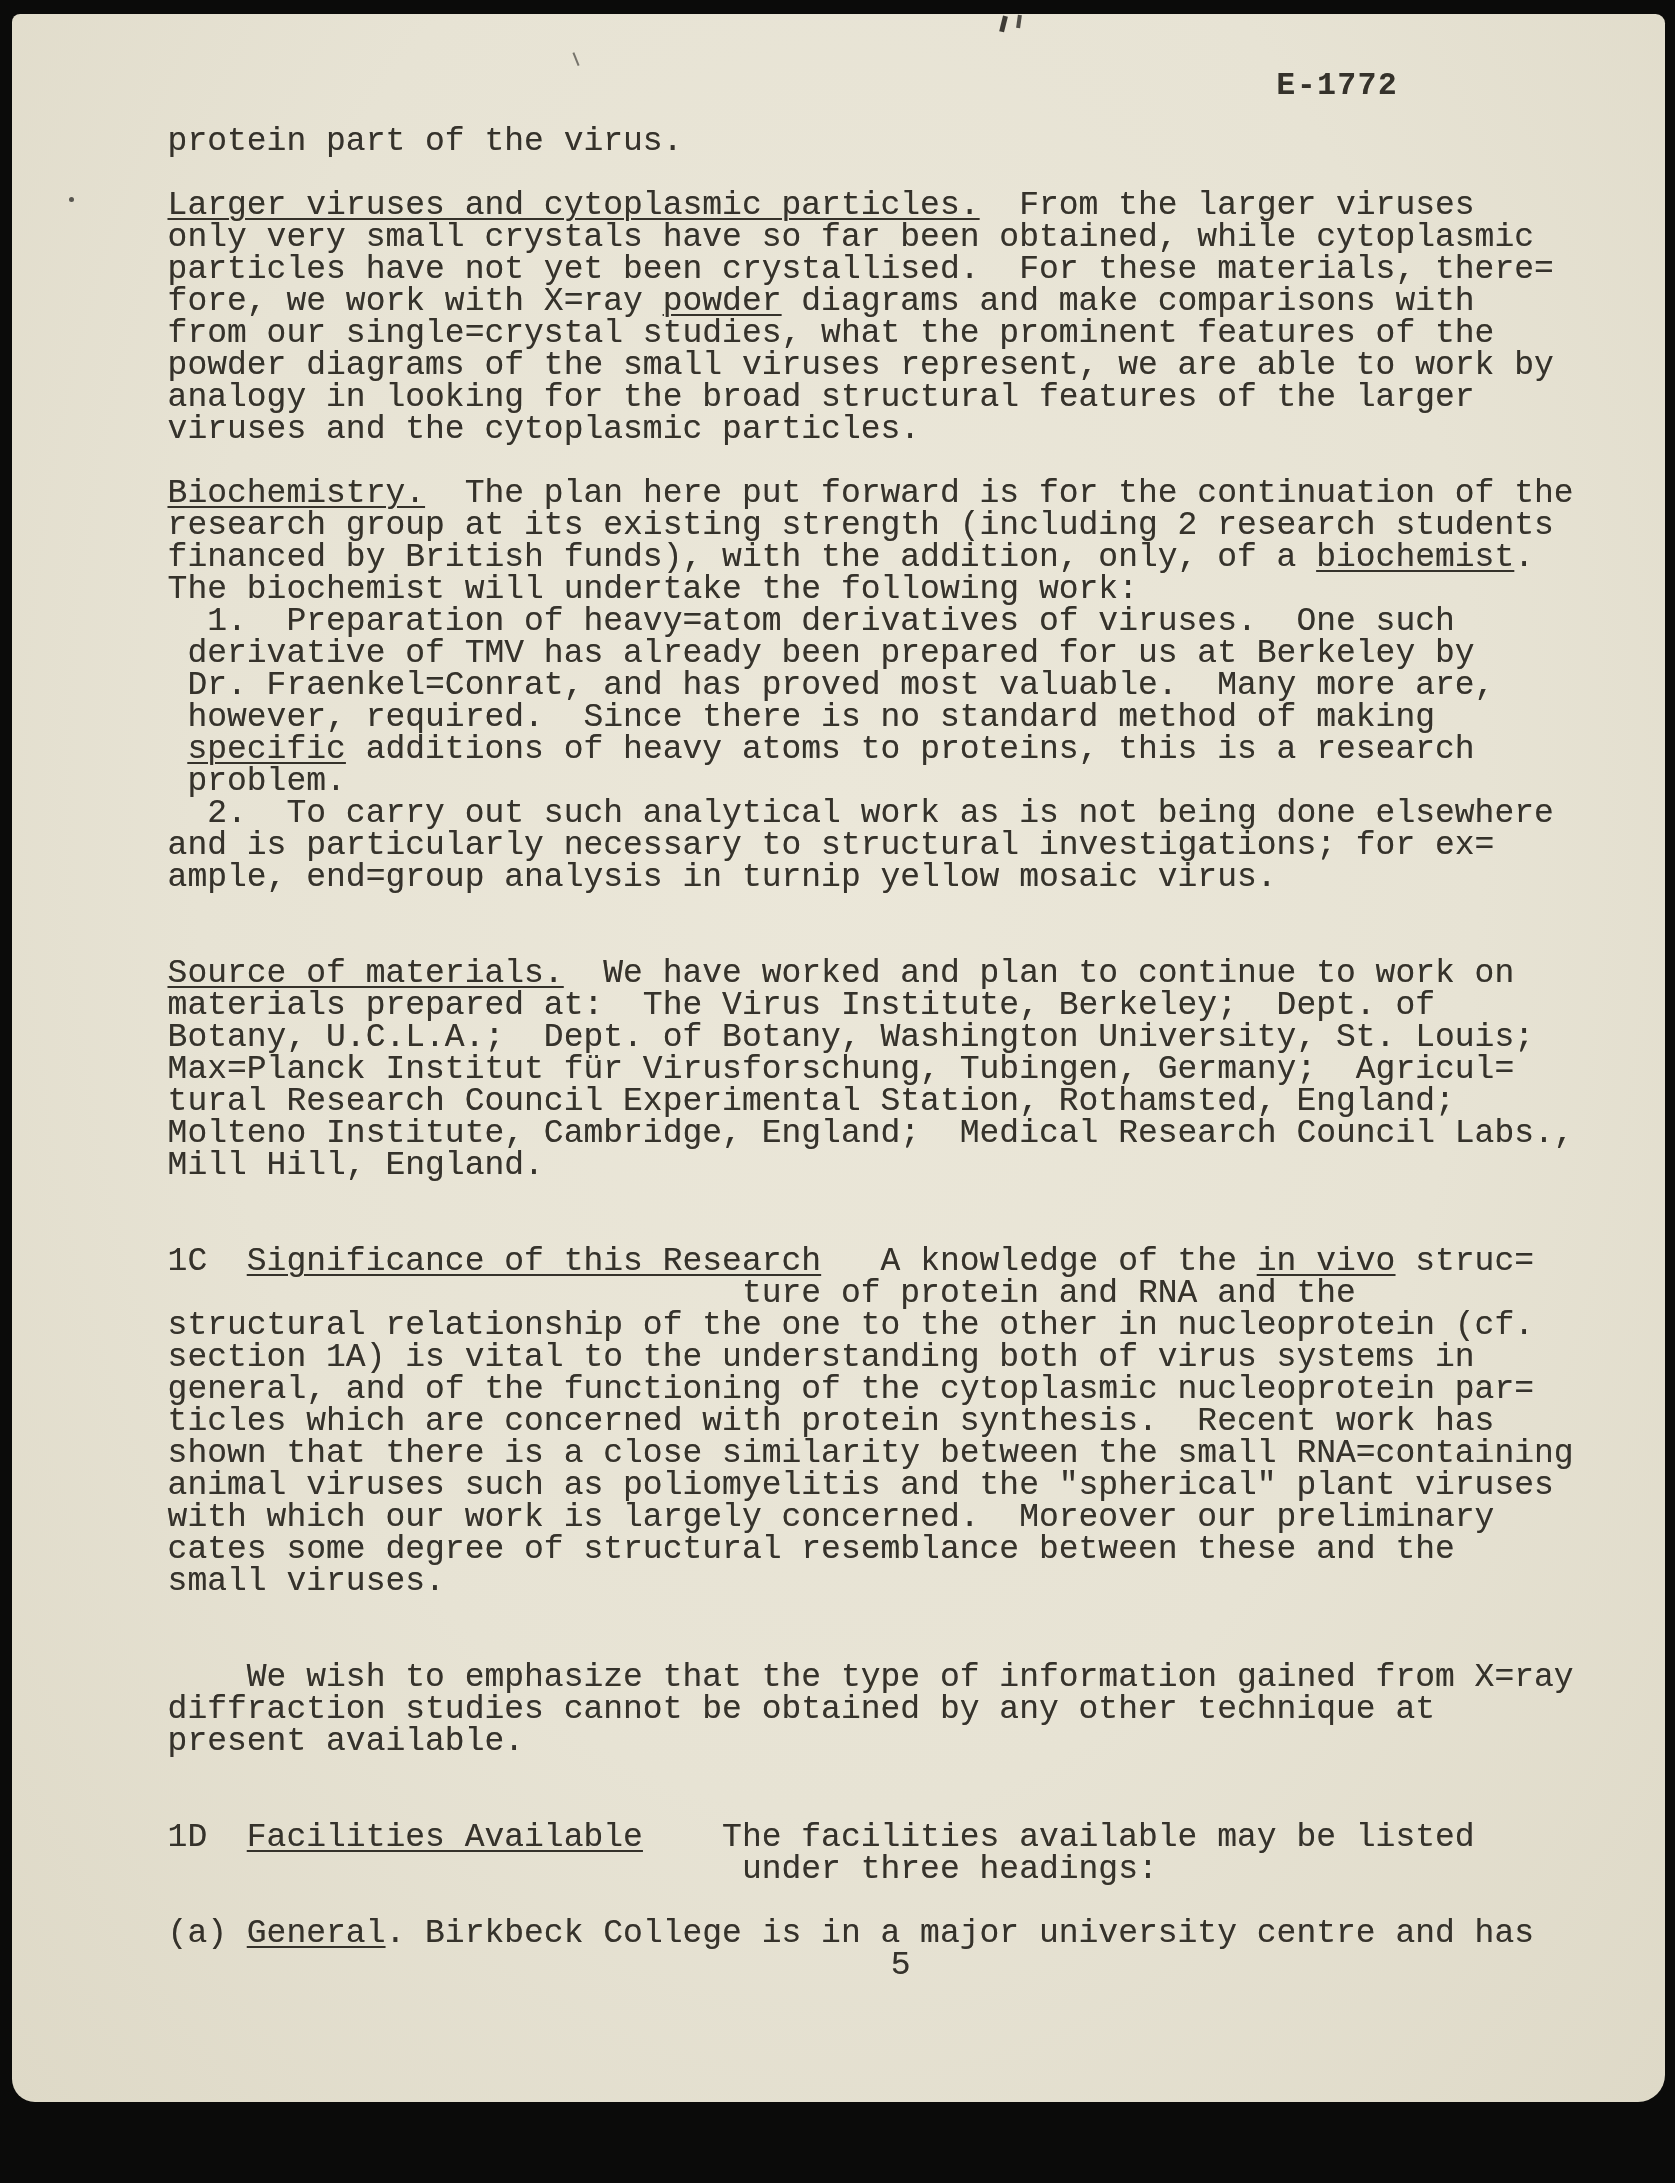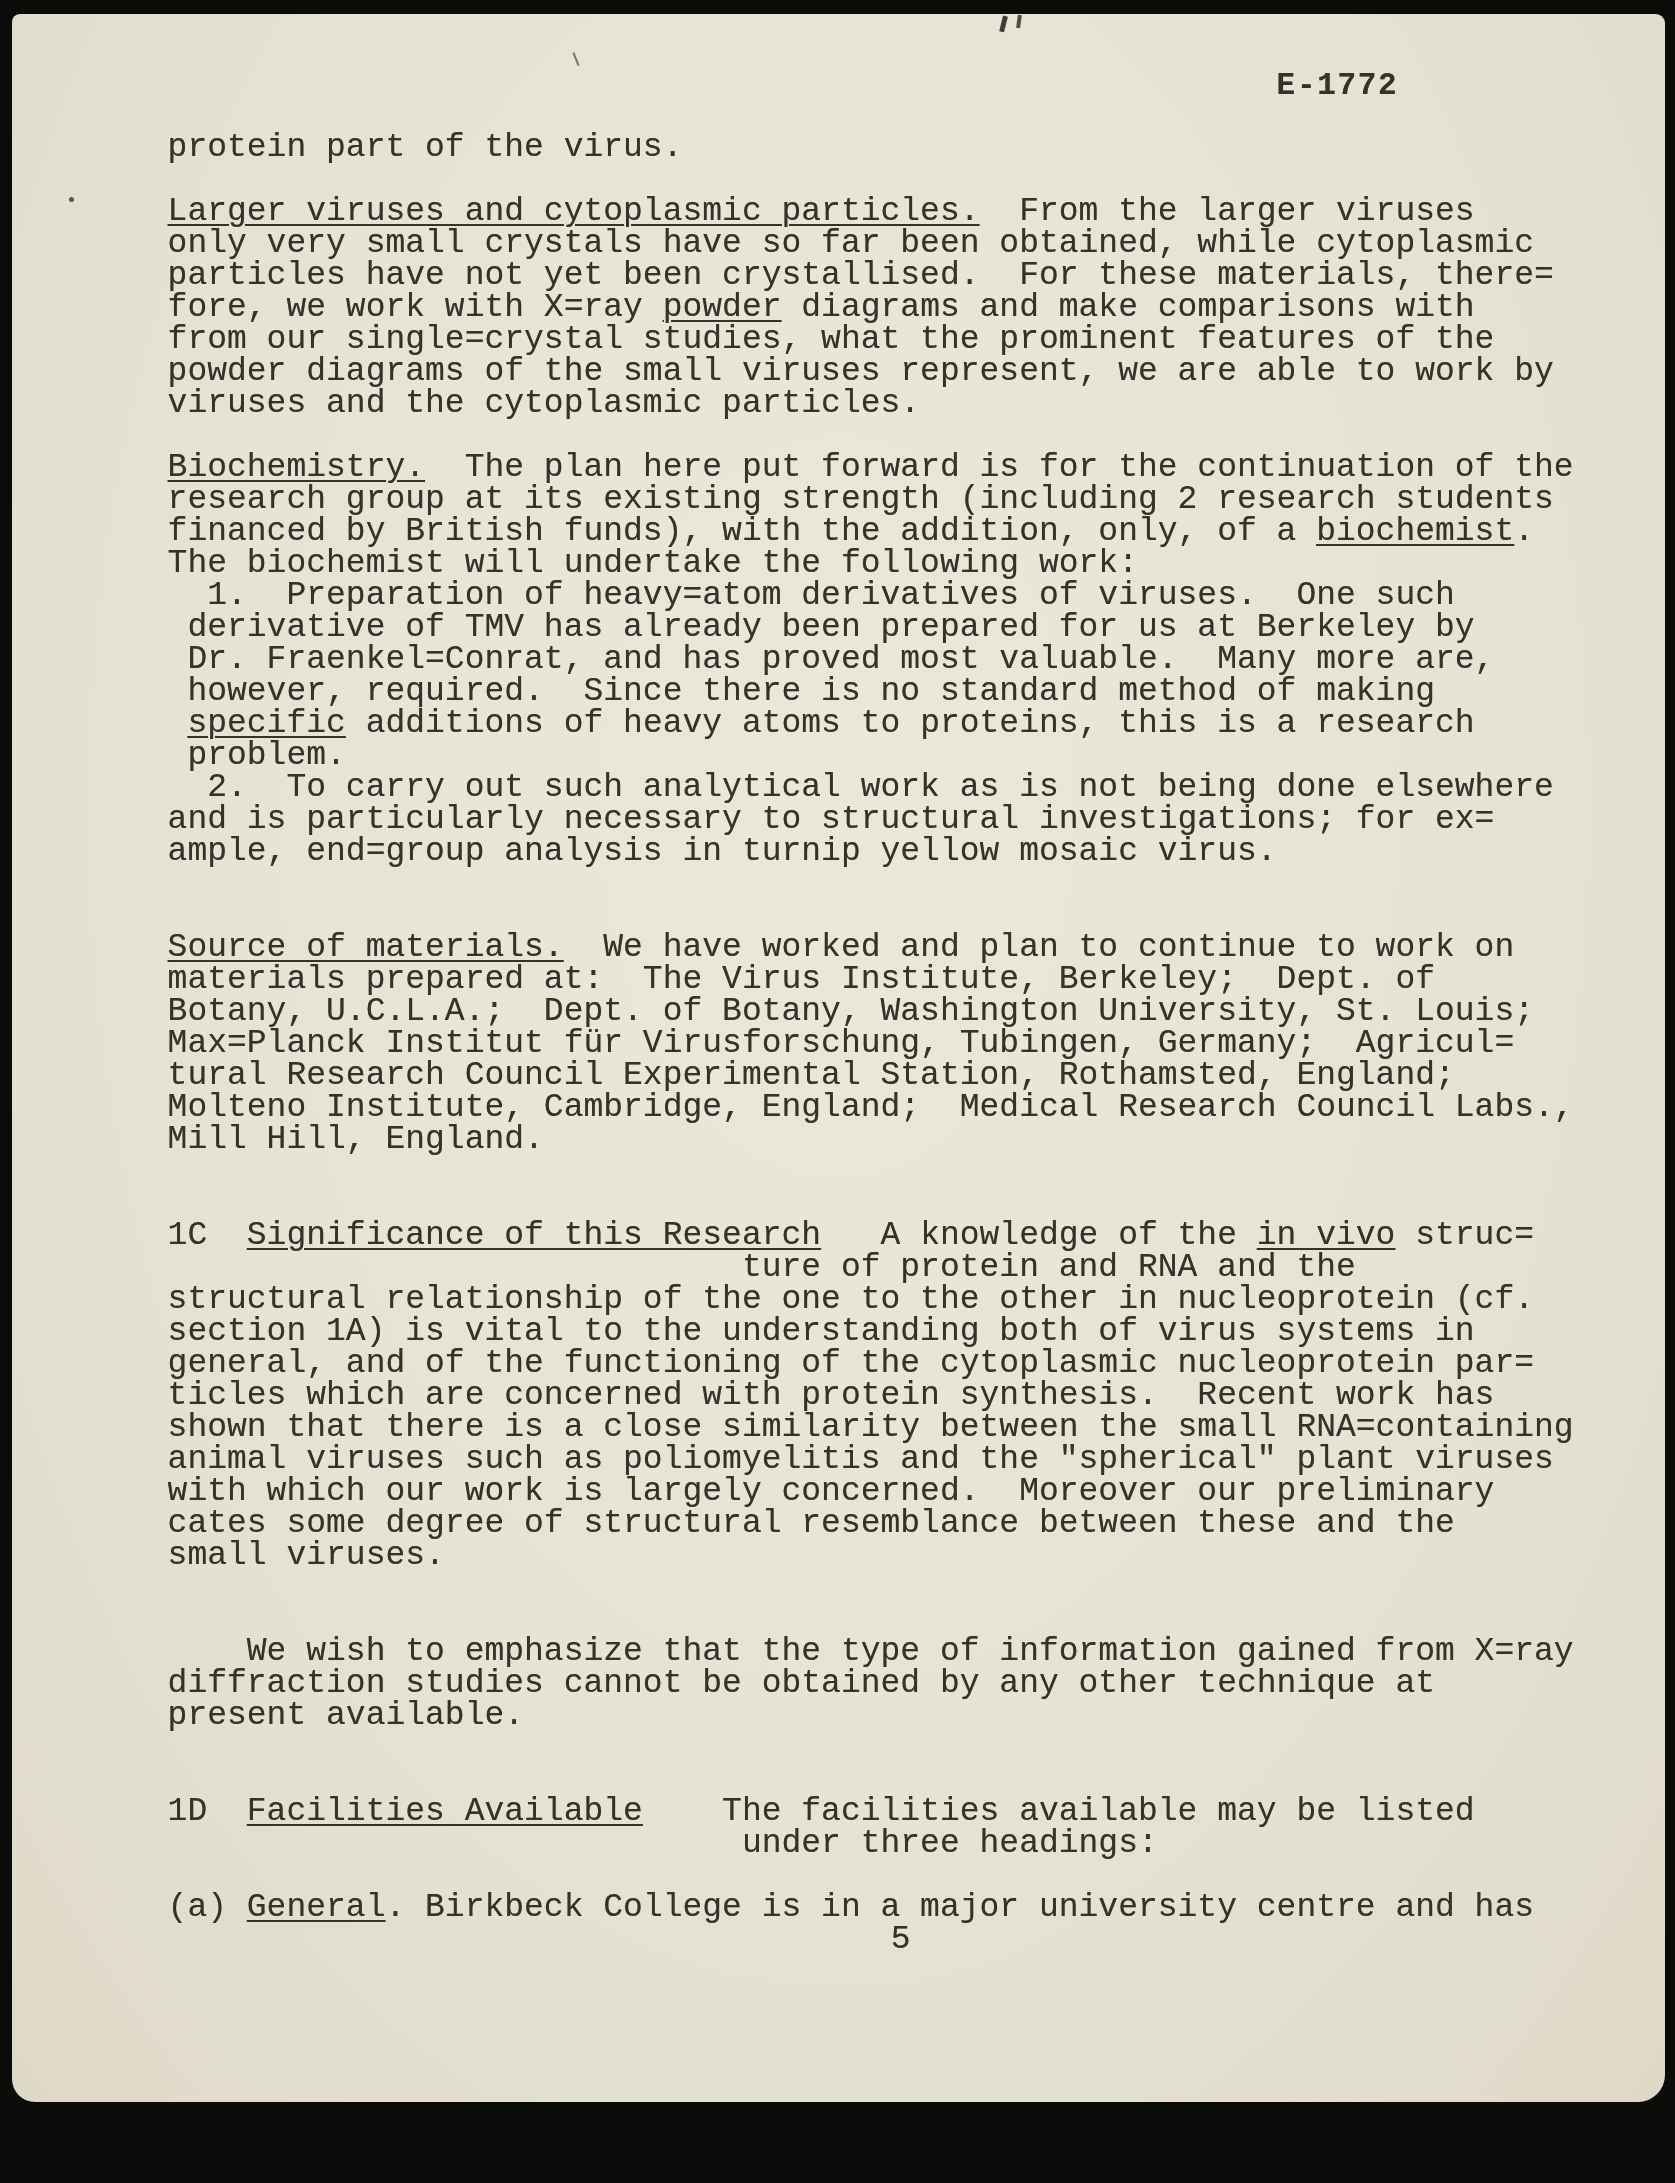--- a/index.html
+++ b/index.html
@@ -17,21 +17,21 @@
     top: 14px;
     right: 10.5px;
     bottom: 81px;
     background: radial-gradient(ellipse at 50% 38%, #ebe7d9 0%, #e7e3d4 55%, #ded9c7 100%);
     border-radius: 8.1px 9.3px 27px 23px;
     color: #35322b;
   }
   .content {
     position: absolute;
     left: 156px;
-    top: 118px;
+    top: 112px;
     right: 23px;
   }
   .ln {
     white-space: pre;
     font-size: 33px;
     line-height: 32px;
     height: 32px;
     text-shadow: 0 0 0.6px rgba(45, 42, 35, 0.45);
   }
   .u {
@@ -80,20 +80,21 @@
   <div class="content">
     <div id="doc-body">
         <div class="ln">protein part of the virus.</div>
         <div class="ln"></div>
         <div class="ln"><span class="u">Larger viruses and cytoplasmic particles.</span>  From the larger viruses</div>
         <div class="ln">only very small crystals have so far been obtained, while cytoplasmic</div>
         <div class="ln">particles have not yet been crystallised.  For these materials, there=</div>
         <div class="ln">fore, we work with X=ray <span class="u">powder</span> diagrams and make comparisons with</div>
         <div class="ln">from our single=crystal studies, what the prominent features of the</div>
         <div class="ln">powder diagrams of the small viruses represent, we are able to work by</div>
+        <div class="ln">analogy in looking for the broad structural features of the larger</div>
         <div class="ln">viruses and the cytoplasmic particles.</div>
         <div class="ln"></div>
         <div class="ln"><span class="u">Biochemistry.</span>  The plan here put forward is for the continuation of the</div>
         <div class="ln">research group at its existing strength (including 2 research students</div>
         <div class="ln">financed by British funds), with the addition, only, of a <span class="u">biochemist</span>.</div>
         <div class="ln">The biochemist will undertake the following work:</div>
         <div class="ln">  1.  Preparation of heavy=atom derivatives of viruses.  One such</div>
         <div class="ln"> derivative of TMV has already been prepared for us at Berkeley by</div>
         <div class="ln"> Dr. Fraenkel=Conrat, and has proved most valuable.  Many more are,</div>
         <div class="ln"> however, required.  Since there is no standard method of making</div>

